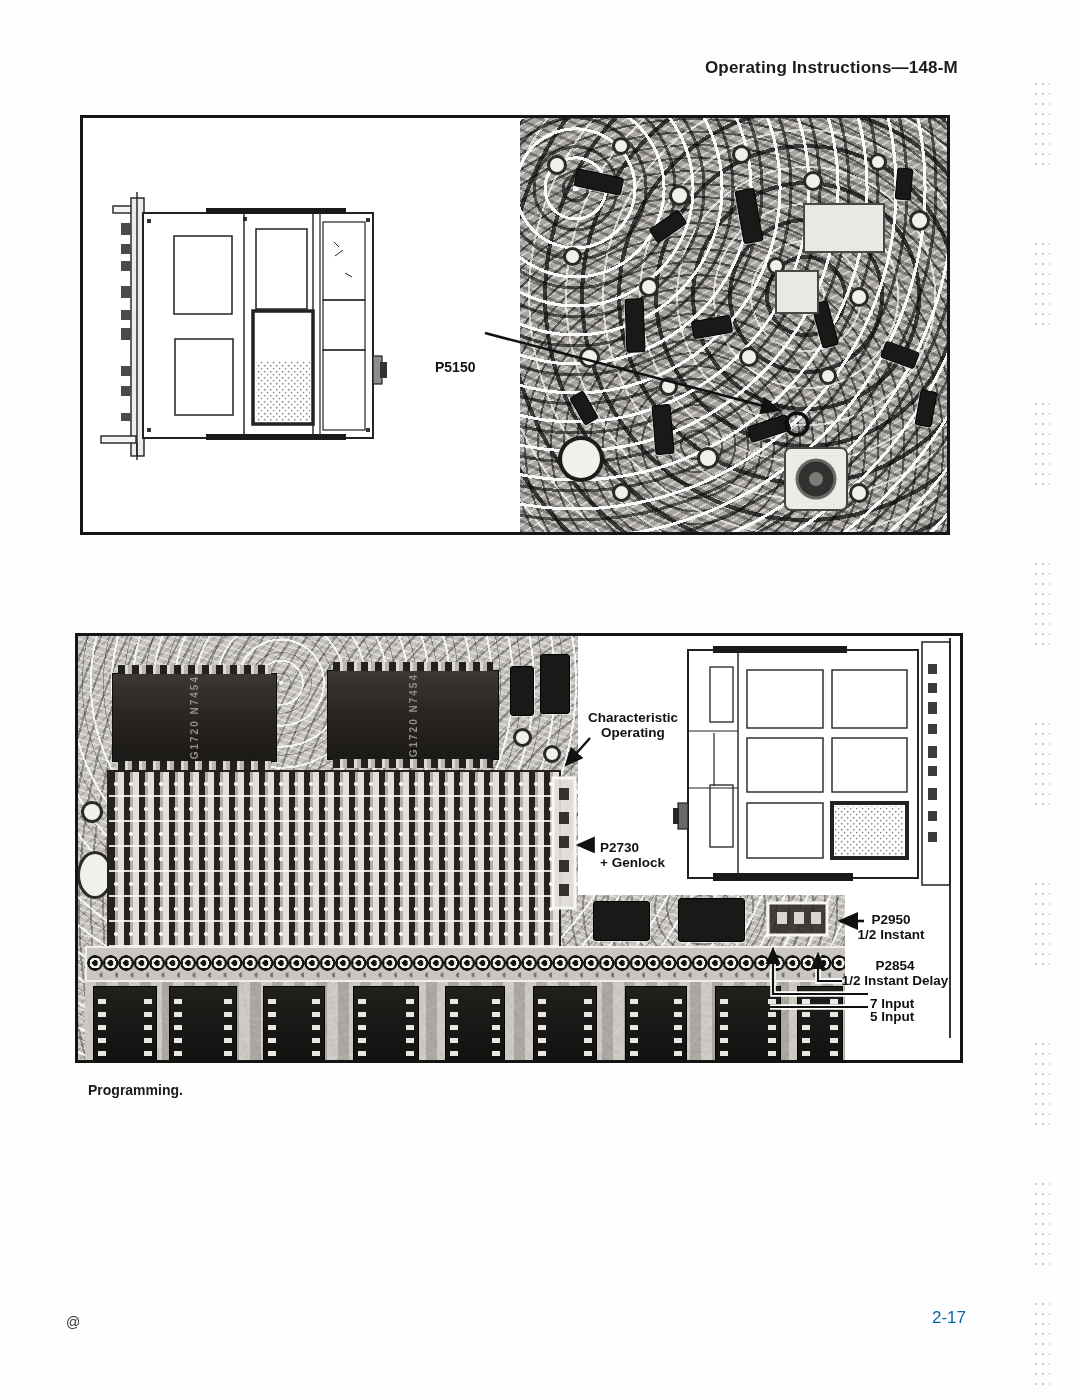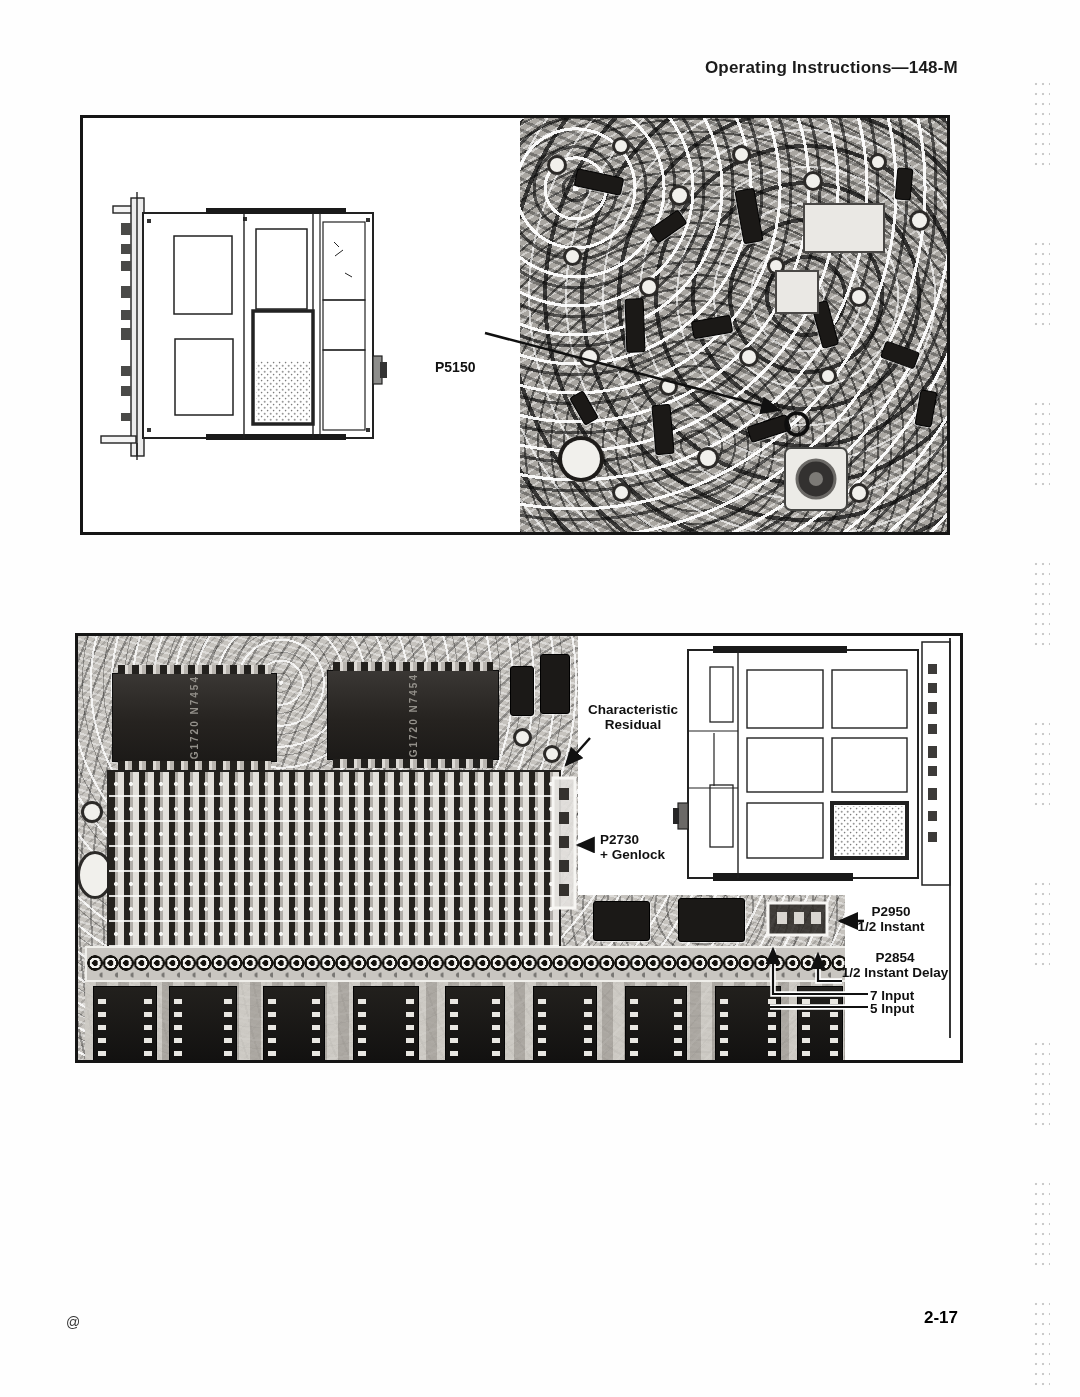--- a/index.html
+++ b/index.html
@@ -64,29 +64,29 @@
         background-size:15.5px 32px, 15.5px 32px;}
   .dip-row{position:absolute;left:7px;top:346px;width:760px;height:78px;
         background:repeating-linear-gradient(90deg, rgba(205,202,196,.9) 0 11px, rgba(168,164,158,.9) 11px 22px);}
   .dip{position:absolute;top:4px;height:74px;background:linear-gradient(180deg,#22201d,#121110);border:1px solid #050505;}
   .dip::before,.dip::after{content:"";position:absolute;top:5px;bottom:5px;width:8px;
         background:repeating-linear-gradient(0deg,#e9e7e2 0 5px, rgba(0,0,0,0) 5px 13px);}
   .dip::before{left:4px}
   .dip::after{right:4px}
   .white-area{position:absolute;background:#fff;}
   
-  .callout{position:absolute;font-weight:bold;font-size:13.5px;line-height:15px;color:#111;white-space:nowrap;}
+  .callout{position:absolute;font-weight:bold;font-size:13.5px;line-height:15px;color:#111;white-space:nowrap;margin-top:8px;}
   .callout.center{text-align:center;}
   .lbl-p5150{position:absolute;left:352px;top:205px;font-weight:bold;font-size:14px;color:#111;margin-top:36px;}
   .caption{position:absolute;font-weight:bold;font-size:14px;line-height:19px;color:#1a1a1a;}
   .cap1{left:80px;top:543px;width:864px;text-align:center;}
   .cap2{left:88px;top:1081px;width:858px;text-align:left;}
   .cap2 .j{display:block;text-align:justify;text-align-last:justify;}
   .cap2 .l2{display:block;}
-  .page-num{position:absolute;top:1308px;right:122px;font-size:17px;color:#000000;font-weight:bold;}
+  .page-num{position:absolute;top:1308px;right:114px;font-size:17px;color:#0369a1;}
   .at-mark{position:absolute;left:66px;top:1314px;font-size:14px;color:#333;}
   .edge-mark{position:absolute;left:1032px;width:18px;height:92px;opacity:.45;
         background-image:radial-gradient(circle 1.3px at 4px 4px, #8a8a8a 0 1px, rgba(0,0,0,0) 1.6px);
         background-size:7px 10px;}
 </style>
 </head>
 <body>
 
 <div class="page">
 
@@ -310,39 +310,40 @@
         <path d="M764 345 H740 V318" stroke="#101010" stroke-width="2.2" marker-end="url(#ah2)"></path>
         <path d="M790 358 H695 V313" stroke="#fff" stroke-width="5.5"></path>
         <path d="M790 358 H695 V313" stroke="#101010" stroke-width="2.2" marker-end="url(#ah2)"></path>
         <path d="M790 371 H692" stroke="#fff" stroke-width="5.5"></path>
         <path d="M790 371 H692" stroke="#101010" stroke-width="2.2"></path>
       </g>
     </svg>
 
     <div class="callout center" style="left:495px;top:66px;width:120px">
       <span style="display:block">Characteristic</span>
-      <span style="display:block">Residual</span>
+      <span style="display:block">Operating</span>
     </div>
     <div class="callout" style="left:522px;top:196px">
       <span style="display:block">P2730</span>
       <span style="display:block">+ Genlock</span>
     </div>
     <div class="callout center" style="left:770px;top:268px;width:86px">
       <span style="display:block">P2950</span>
       <span style="display:block">1/2 Instant</span>
     </div>
     <div class="callout center" style="left:758px;top:314px;width:118px">
       <span style="display:block">P2854</span>
       <span style="display:block">1/2 Instant Delay</span>
     </div>
     <div class="callout" style="left:792px;top:352px">7 Input</div>
     <div class="callout" style="left:792px;top:365px">5 Input</div>
   </div>
 
   <div class="caption cap2">
+    <span class="l2">Programming.</span>
   </div>
 
   <div class="page-num">2-17</div>
   <div class="at-mark">@</div>
 
   <i class="edge-mark" style="top:80px"></i>
   <i class="edge-mark" style="top:240px"></i>
   <i class="edge-mark" style="top:400px"></i>
   <i class="edge-mark" style="top:560px"></i>
   <i class="edge-mark" style="top:720px"></i>

